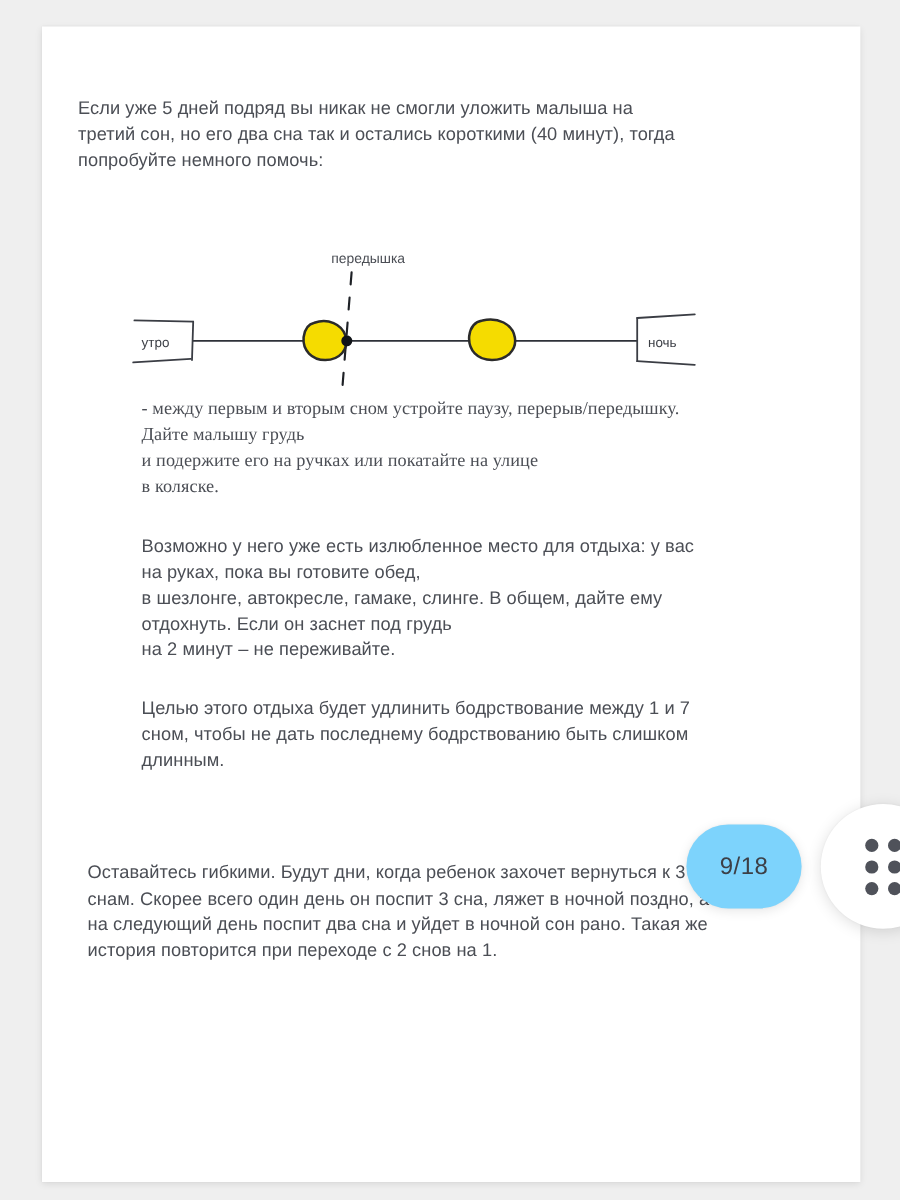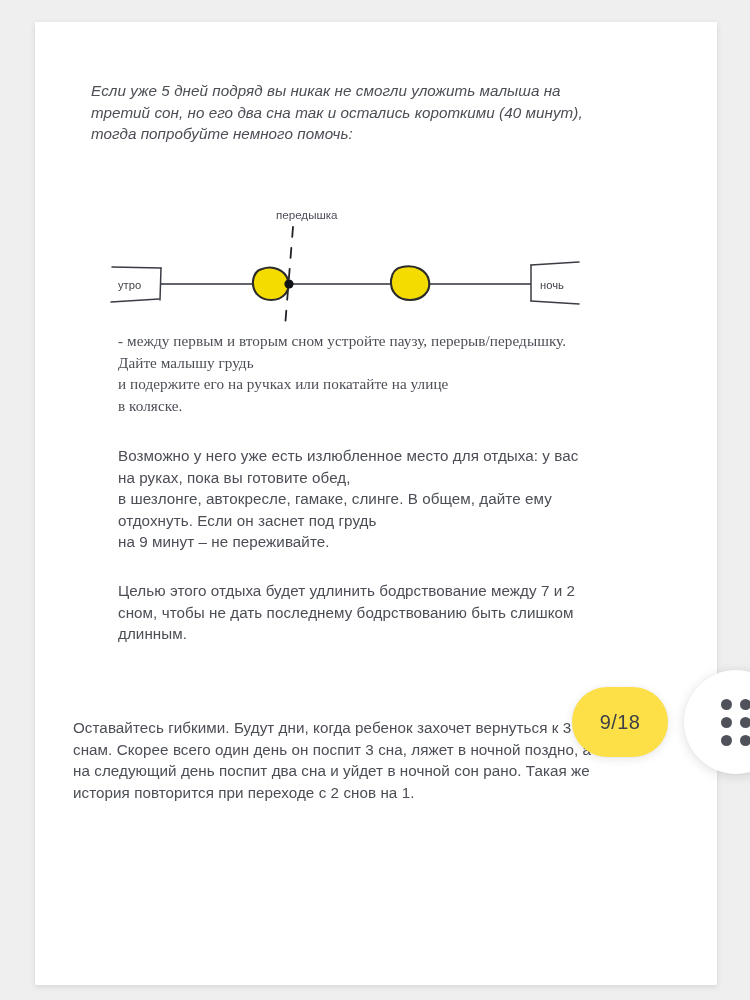--- a/index.html
+++ b/index.html
@@ -31,21 +31,21 @@
   
   .para {
     position: absolute;
     color: #4b4e55;
     font-size: 15.2px;
     line-height: 21.5px;
     letter-spacing: 0.06px;
     white-space: pre-line;
   }
 
-  #intro-para   { left: 56px;  top: 58px;  width: 510px; font-style: italic; }
+  #intro-para   { left: 30px;  top: 58px;  width: 510px; }
   #tip-para     { left: 83px;  top: 308px; width: 480px; font-family: Liberation Serif, serif; }
   #rest-para    { left: 83px;  top: 423px; width: 480px; }
   #goal-para    { left: 83px;  top: 558px; width: 500px; }
   #closing-para { left: 38px;  top: 695px; width: 520px; }
 
   
   #diagram {
     position: absolute;
     left: 75px;
     top: 157px;
@@ -84,21 +84,21 @@
     stroke-dasharray: 10 11;
   }
 
   
   #page-indicator {
     position: absolute;
     left: 572px;
     top: 687px;
     width: 96px;
     height: 70px;
-    background: #fde047;
+    background: #7dd3fc;
     border-radius: 35px;
     display: flex;
     align-items: center;
     justify-content: center;
     box-shadow: 0 2px 10px rgba(0,0,0,0.10), 0 0 2px rgba(0,0,0,0.05);
     color: #3c3f46;
     font-size: 20px;
     letter-spacing: 0.4px;
   }
 
@@ -166,23 +166,23 @@
       <circle cx="179" cy="105" r="4.6" fill="#111418"></circle>
     </svg>
   </div>
 
   <p class="para" id="tip-para">- между первым и вторым сном устройте паузу, перерыв/передышку. Дайте малышу грудь
 и подержите его на ручках или покатайте на улице
 в коляске.</p>
 
   <p class="para" id="rest-para">Возможно у него уже есть излюбленное место для отдыха: у вас на руках, пока вы готовите обед,
 в шезлонге, автокресле, гамаке, слинге. В общем, дайте ему отдохнуть. Если он заснет под грудь
-на 9 минут – не переживайте.</p>
+на 2 минут – не переживайте.</p>
 
-  <p class="para" id="goal-para">Целью этого отдыха будет удлинить бодрствование между 7 и 2 сном, чтобы не дать последнему бодрствованию быть слишком длинным.</p>
+  <p class="para" id="goal-para">Целью этого отдыха будет удлинить бодрствование между 1 и 7 сном, чтобы не дать последнему бодрствованию быть слишком длинным.</p>
 
   <p class="para" id="closing-para">Оставайтесь гибкими. Будут дни, когда ребенок захочет вернуться к 3 снам. Скорее всего один день он поспит 3 сна, ляжет в ночной поздно, а на следующий день поспит два сна и уйдет в ночной сон рано. Такая же история повторится при переходе с 2 снов на 1.</p>
 </div>
 
 <div id="page-indicator">9/18</div>
 
 <div id="grid-menu-button">
   <span id="grid-dots">
     <i></i>
     <i></i>

